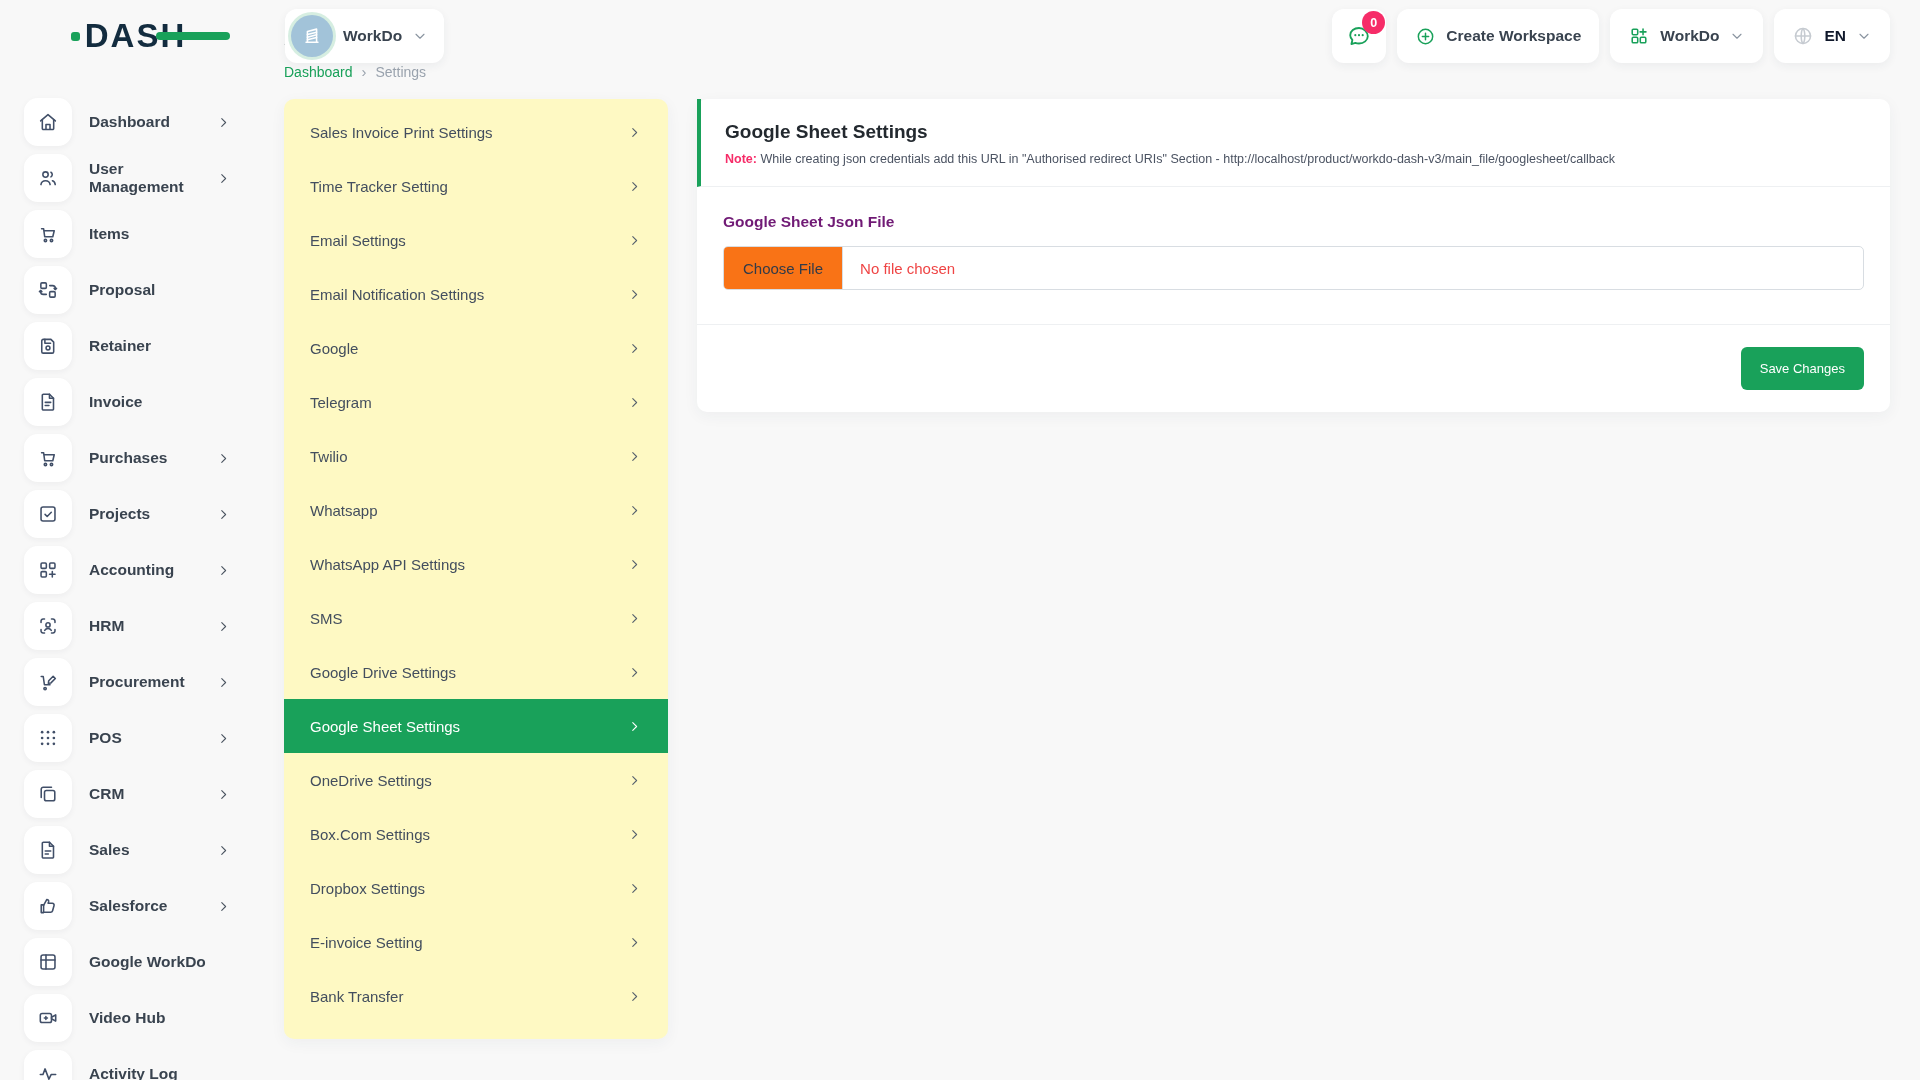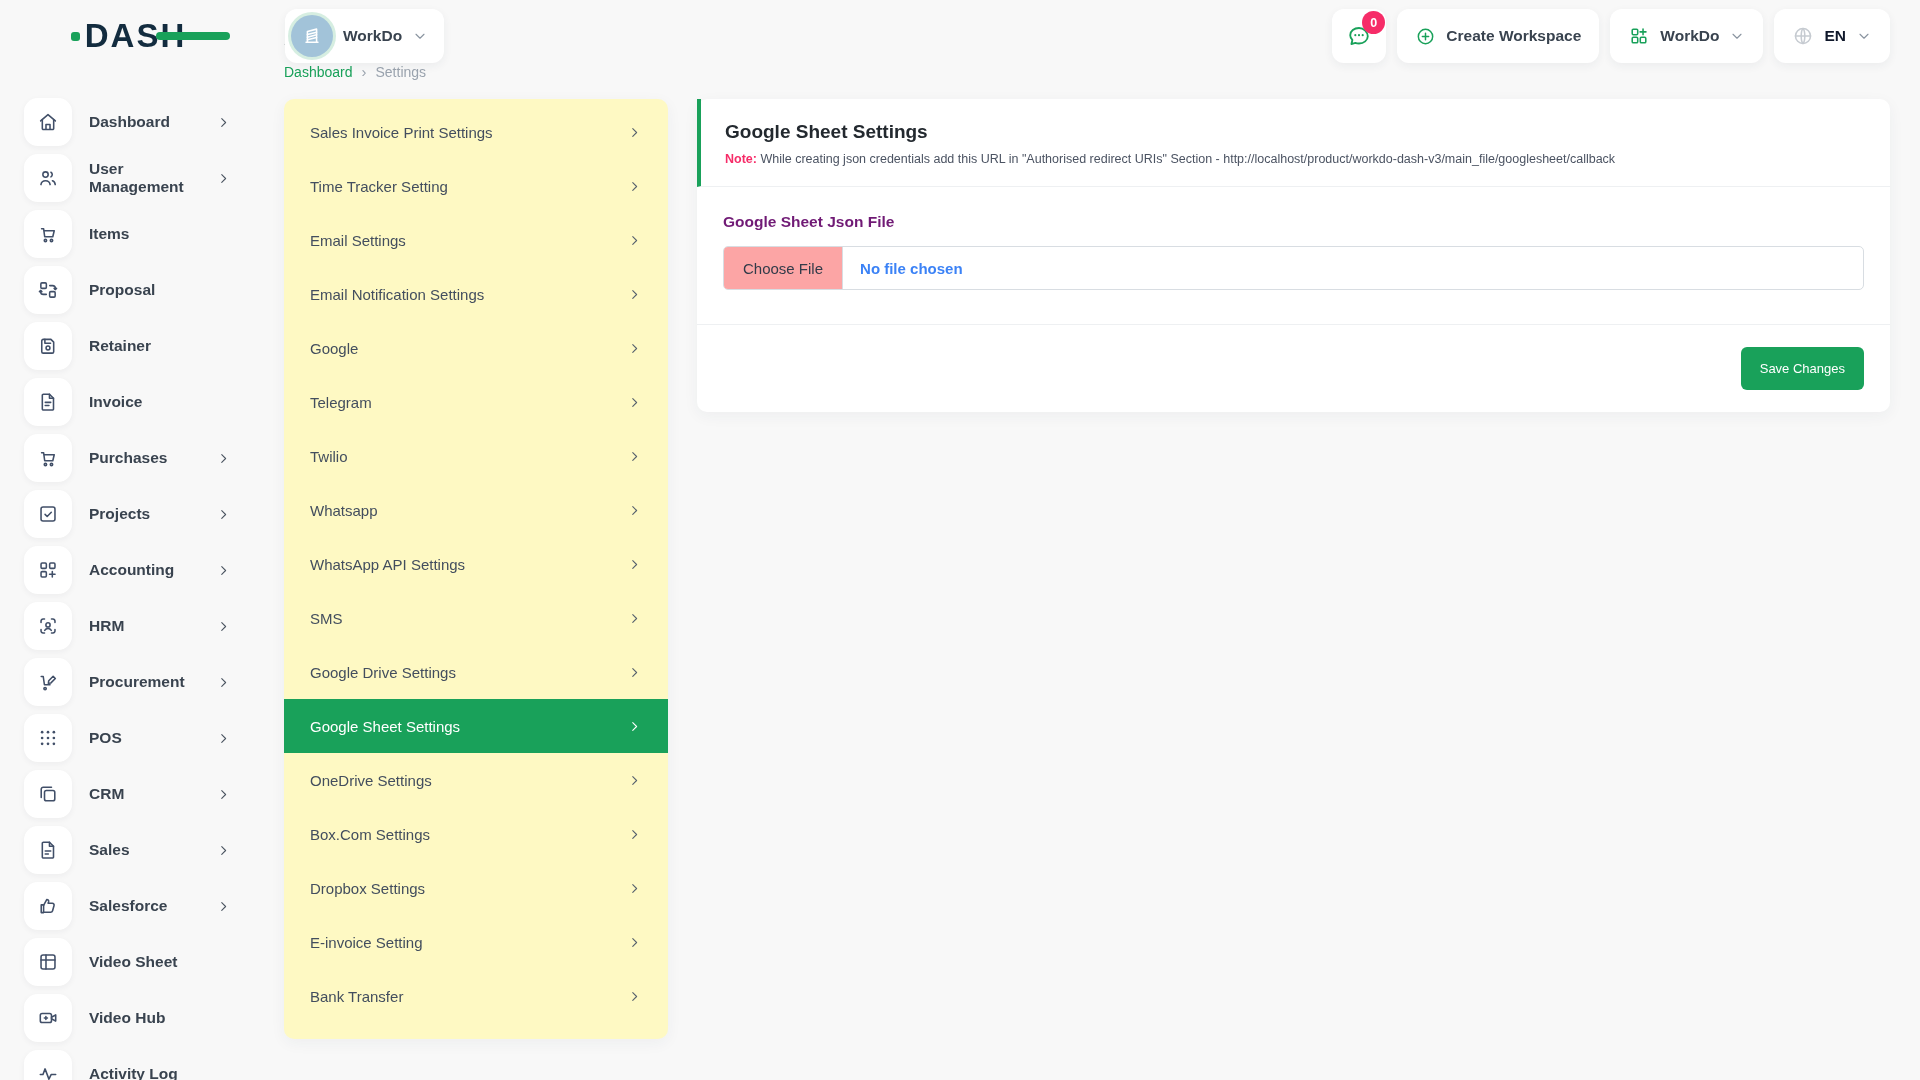--- a/index.html
+++ b/index.html
@@ -69,24 +69,24 @@
   .panel { flex:1; background:#fff; border-radius:10px; box-shadow:0 4px 15px rgba(40,50,70,.05); }
   .panel-header { padding:22px 26px 20px 24px; border-left:4px solid #19a15a;
     border-bottom:1px solid #eef0f2; }
   .panel-title { font-size:19px; font-weight:700; color:#23292f; }
   .panel-note { margin-top:9px; font-size:12.5px; color:#4b5362; }
   .note-label { color:#f62c68; font-weight:700; }
   .panel-body { padding:26px 26px 34px; }
   .field-label { font-size:15.5px; font-weight:700; color:#701a75; margin-bottom:15px; }
   .file-input { height:44px; width:100%; border:1px solid #d8dde2; border-radius:5px;
     display:flex; align-items:stretch; overflow:hidden; background:#fff; cursor:pointer; }
-  .file-btn { display:flex; align-items:center; padding:0 19px; background:#fca5a5;
+  .file-btn { display:flex; align-items:center; padding:0 19px; background:#f97316;
     border-right:1px solid #d8dde2; font-size:15px; color:#323b49; }
   .file-placeholder { display:flex; align-items:center; padding:0 17px; font-size:15px;
-    color:#3b82f6;font-weight:bold; }
+    color:#ef4444; }
   .panel-footer { border-top:1px solid #eef0f2; padding:22px 26px; display:flex;
     justify-content:flex-end; }
   .save-btn { background:#19a15a; color:#fff; border:none; border-radius:6px; height:43px;
     padding:0 19px; font-size:13px; font-weight:500; cursor:pointer;
     font-family:"Liberation Sans","DejaVu Sans",sans-serif; }
 </style>
 </head>
 <body>
 
 <div class="header">
@@ -385,21 +385,21 @@
         </svg>
       </span>
     </div>
     <div class="side-item">
       <span class="side-icon icon">
         <svg viewBox="0 0 24 24" width="22" height="22">
           <rect x="4.4" y="4.4" width="15.2" height="15.2" rx="2.2"></rect>
           <path d="M4.4 9.8h15.2M9.8 4.4v15.2"></path>
         </svg>
       </span>
-      <span class="side-label">Video Sheet</span>
+      <span class="side-label">Google WorkDo</span>
     </div>
     <div class="side-item">
       <span class="side-icon icon">
         <svg viewBox="0 0 24 24" width="22" height="22">
           <rect x="3.6" y="7" width="12.2" height="10" rx="2"></rect>
           <path d="m15.8 11.2 4.6-2.6v6.8l-4.6-2.6"></path>
           <path d="M8 12h3.4M9.7 10.3v3.4"></path>
         </svg>
       </span>
       <span class="side-label">Video Hub</span>

